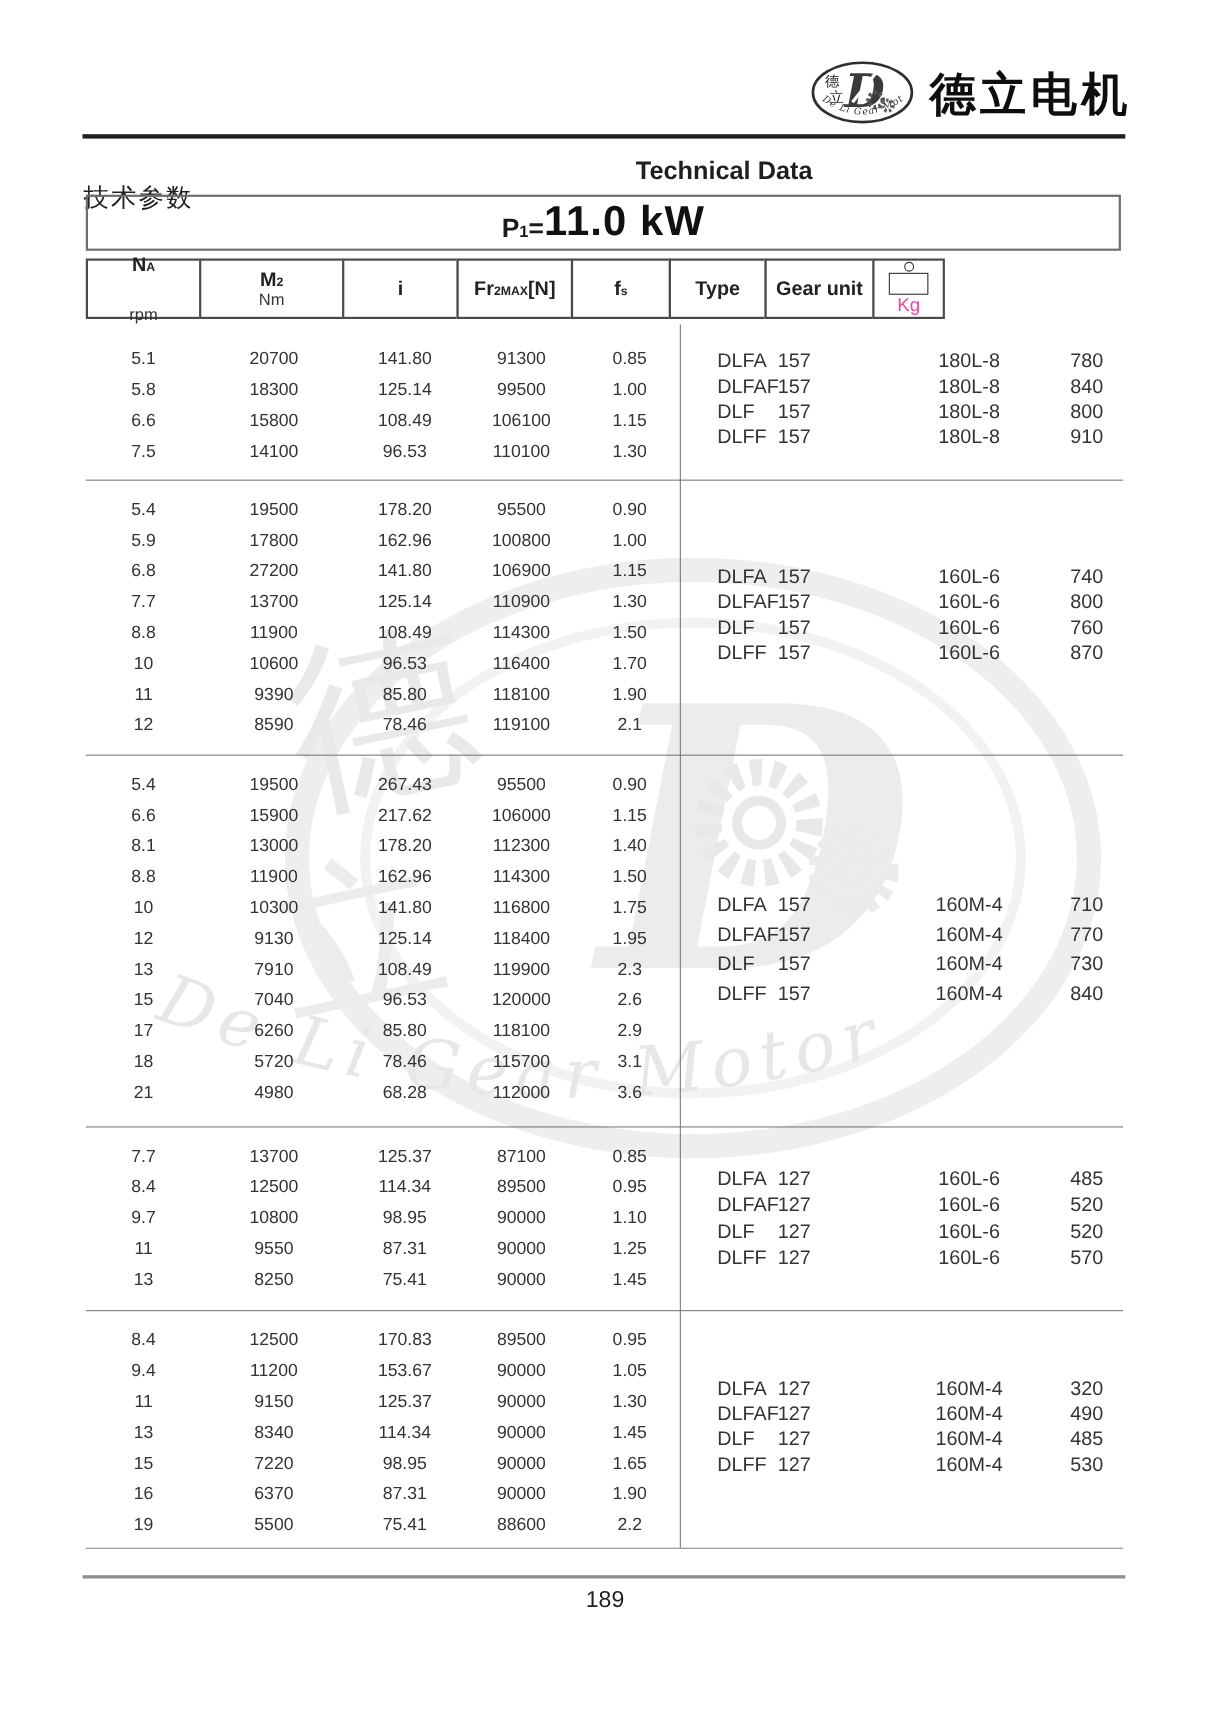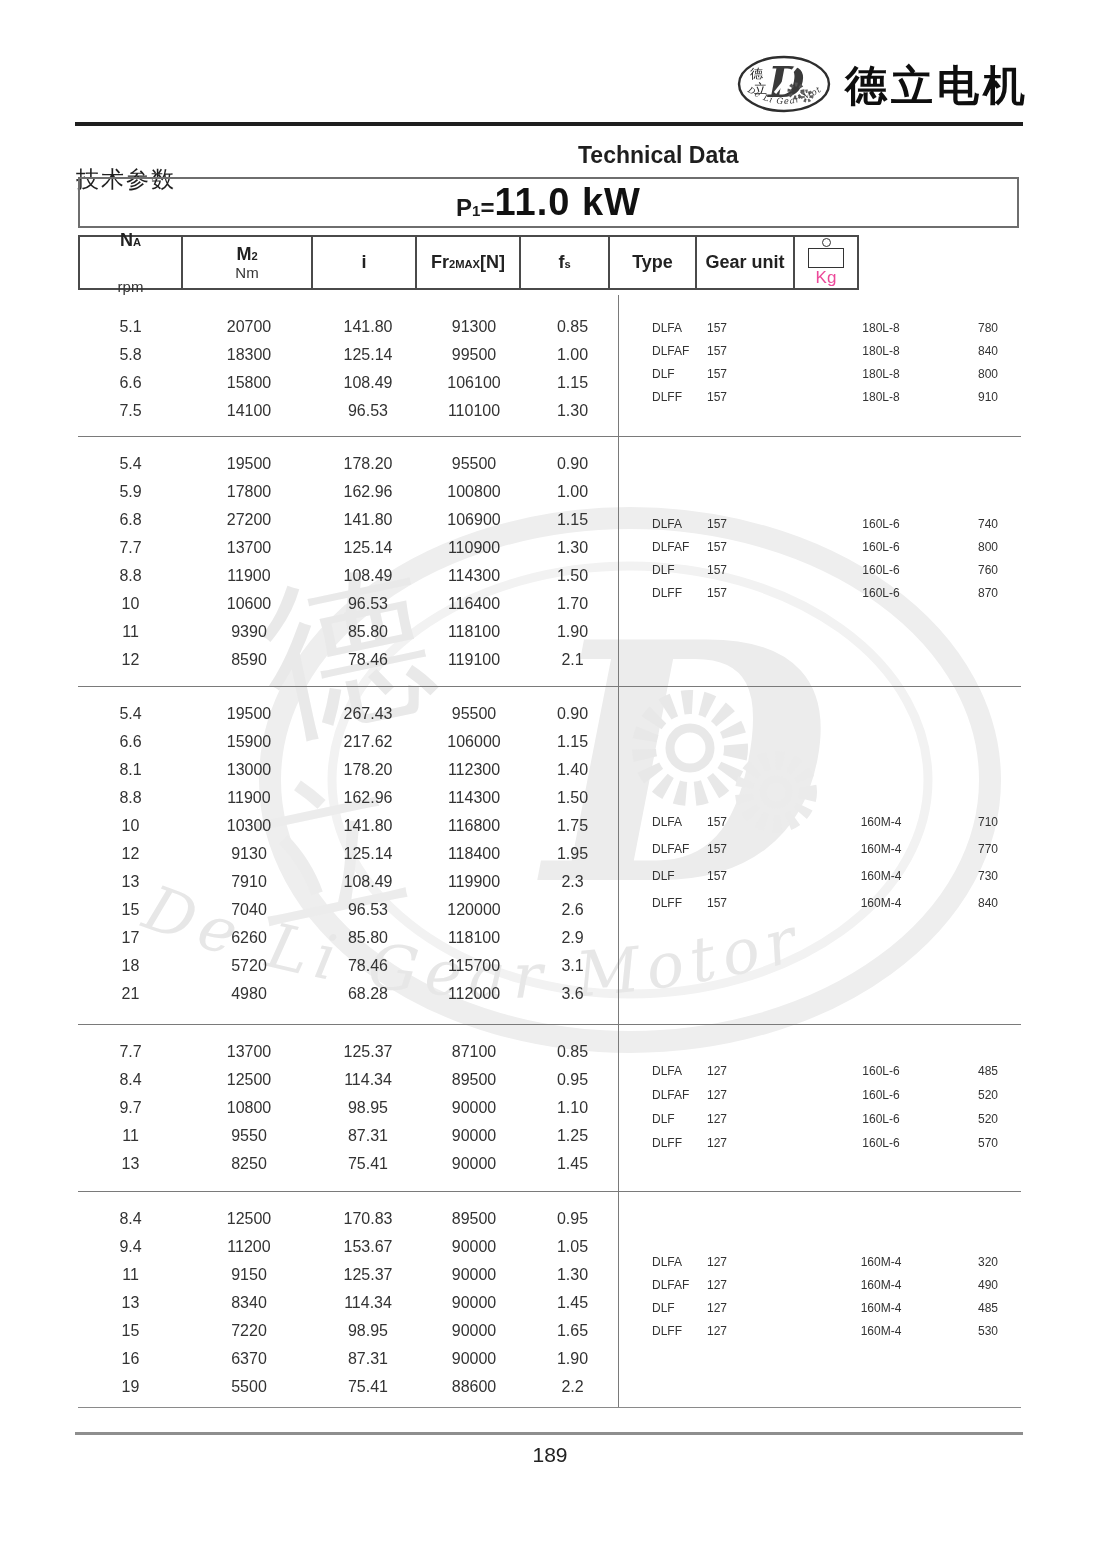--- a/index.html
+++ b/index.html
@@ -36,21 +36,21 @@
 
   
   .tbody{left:78px;top:295px;width:943px;height:1113px;z-index:1;border-bottom:1px solid #8a8a8a;box-sizing:border-box;}
   .vline{position:absolute;left:540px;top:0;width:1px;height:100%;background:#7a7a7a;}
   .group{position:relative;box-sizing:border-box;border-bottom:1px solid #7a7a7a;}
   .group.last{border-bottom:none;}
   .lrow{display:flex;height:28px;line-height:28px;font-size:16px;}
   .lrow span{display:block;text-align:center;}
   .c0{width:105px;gap:28px;} .c1{width:132px;} .c2{width:106px;} .c3{width:106px;} .c4{width:91px;}
   .rblock{position:absolute;left:540px;width:403px;}
-  .rrow{display:flex;font-size:12px;}
+  .rrow{display:flex;font-size:18px;}
   .r0{width:89px;text-align:left;padding-left:34px;box-sizing:border-box;}
   .r1{width:100px;}
   .r2{width:148px;text-align:center;}
   .r3{width:66px;text-align:center;}
 
   
   .foot-rule{left:75px;top:1432px;width:948px;height:3px;background:#8e8e8e;}
   .page-num{left:0;top:1443px;width:1100px;text-align:center;font-size:21px;color:#222;}
 </style>
 </head>

